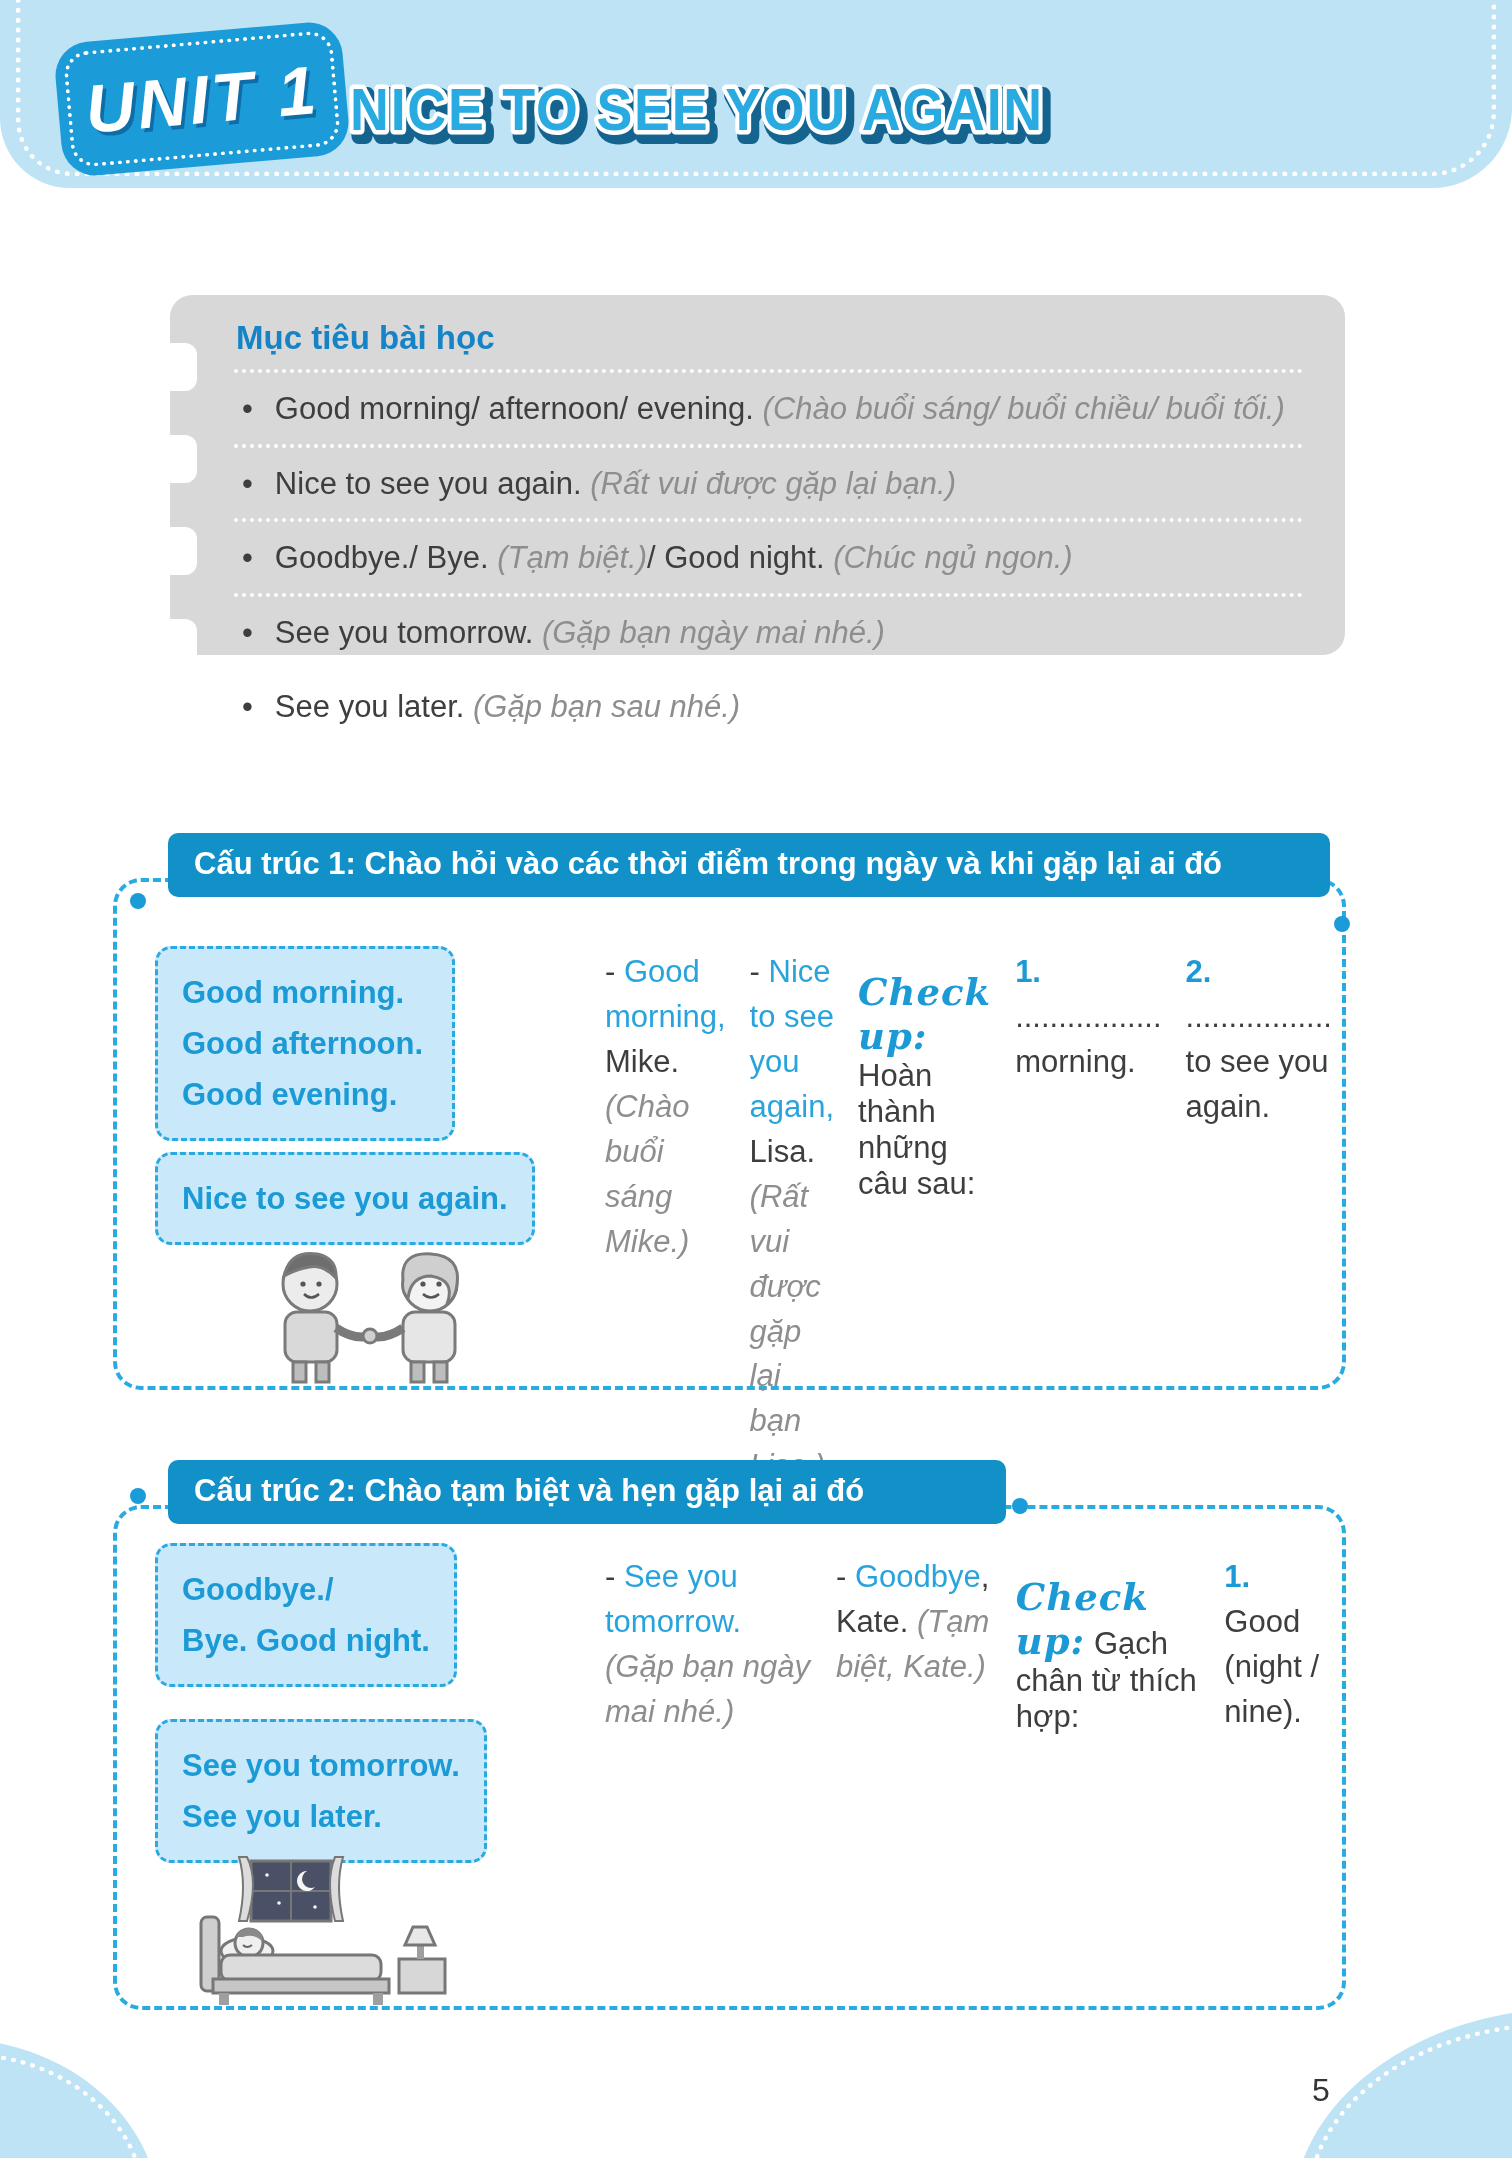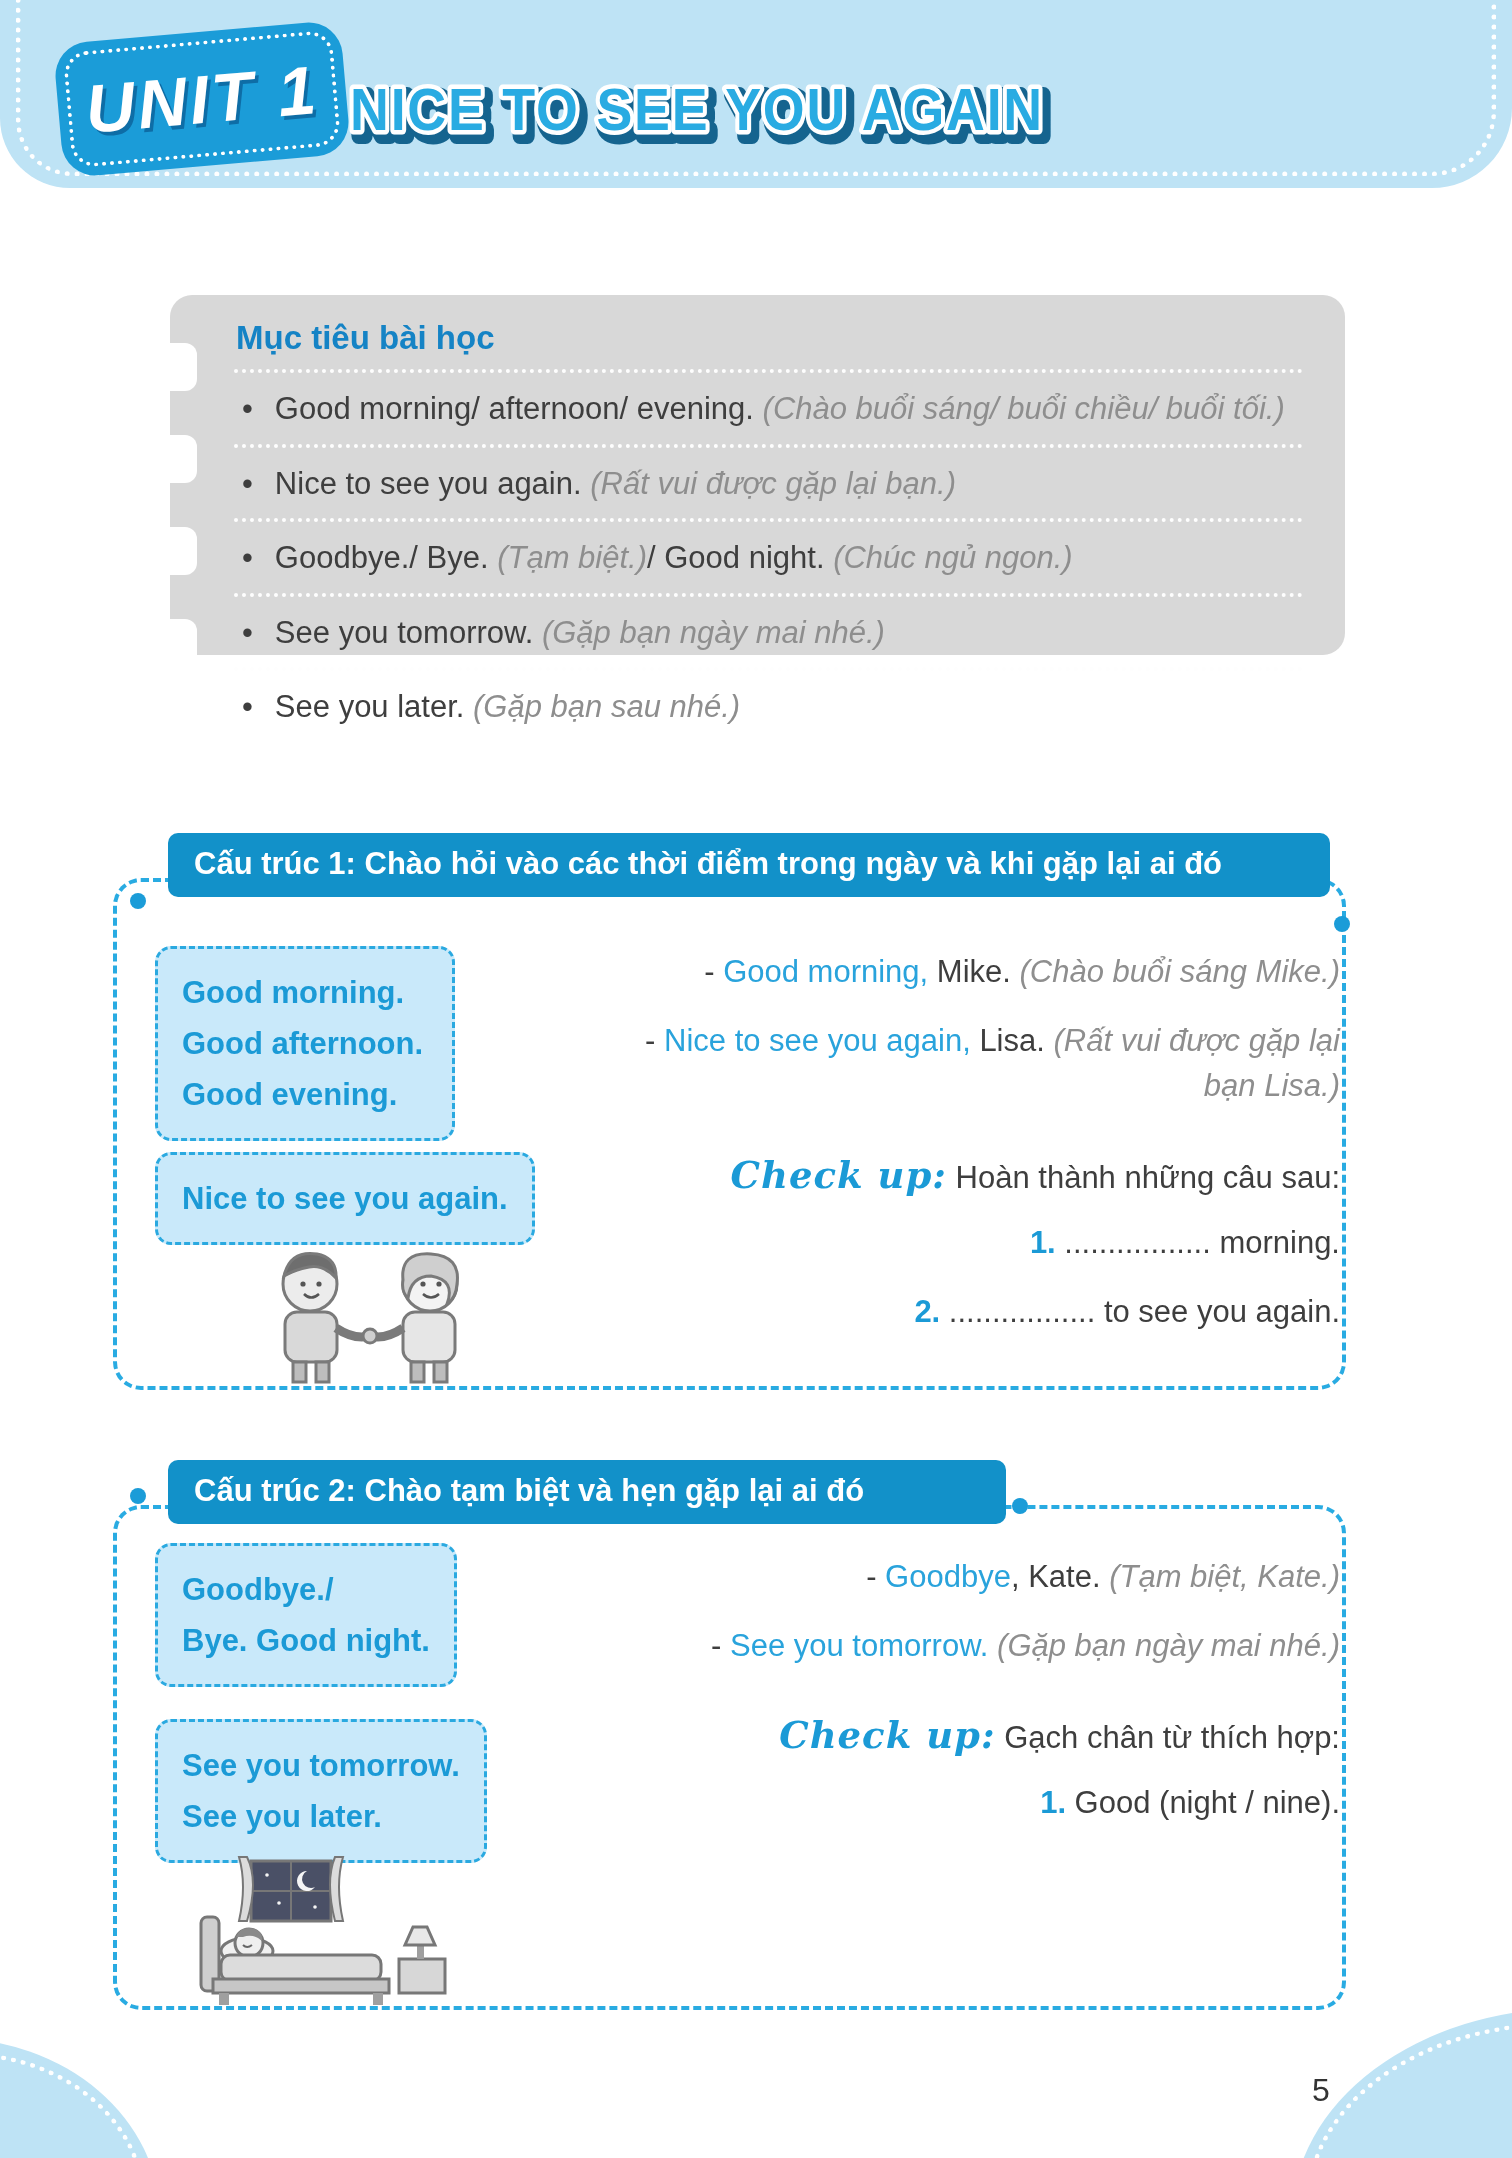--- a/index.html
+++ b/index.html
@@ -42,21 +42,21 @@
   .phrase-box { position:absolute; display:inline-block; background:#c9e9fa; border:3px dashed #2aa9e0; border-radius:16px; padding:18px 24px; color:#1b9ad6; font-weight:bold; font-size:31px; line-height:1.65; }
   .b1-pb1 { left:38px; top:64px; min-width:300px; }
   .b1-pb2 { left:38px; top:270px; }
   .b2-pb1 { left:38px; top:34px; min-width:300px; }
   .b2-pb2 { left:38px; top:210px; min-width:330px; }
 
   .illus { position:absolute; }
   .illus1 { left:118px; top:352px; width:272px; height:152px; }
   .illus2 { left:72px; top:346px; width:262px; height:152px; }
 
-  .right-col { position:absolute; left:505px; width:718px; display:flex; flex-direction:column; gap:24px;text-align:right; }
+  .right-col { position:absolute; left:488px; width:718px; display:flex; gap:24px; }
   .rc1 { top:68px; } .rc2 { top:46px; }
   .example, .exercise { font-size:31px; color:#3e3e3e; line-height:1.45; }
   .blue { color:#29a3dc; }
   .checkup { font-size:31px; color:#3e3e3e; margin-top:20px; }
   .checkup-label { font-family:"DejaVu Serif", serif; font-style:italic; font-weight:bold; font-size:37px; color:#1b9ad6; letter-spacing:1px; }
   .ex-num { color:#1b9ad6; font-weight:bold; }
 
   
   .page-number { position:absolute; left:1312px; top:2072px; font-size:32px; color:#333; }
   .corner { position:absolute; background:#bee3f5; z-index:0; }
@@ -196,22 +196,22 @@
       <rect x="32" y="100" width="160" height="26" rx="9" fill="#dcdcdc" stroke="#777" stroke-width="3"></rect>
       <rect x="24" y="124" width="176" height="14" fill="#c6c6c6" stroke="#777" stroke-width="3"></rect>
       <rect x="30" y="138" width="10" height="12" fill="#9f9f9f"></rect>
       <rect x="184" y="138" width="10" height="12" fill="#9f9f9f"></rect>
       <rect x="210" y="104" width="46" height="34" fill="#d7d7d7" stroke="#777" stroke-width="3"></rect>
       <rect x="228" y="90" width="7" height="14" fill="#9f9f9f"></rect>
       <path d="M216 90 L246 90 L238 72 L224 72 Z" fill="#e8e8e8" stroke="#777" stroke-width="3"></path>
     </svg>
 
     <div class="right-col rc2">
+      <div class="example"><span>- </span><span class="blue">See you tomorrow.</span><span> </span><span class="vi">(Gặp bạn ngày mai nhé.)</span></div>
       <div class="example"><span>- </span><span class="blue">Goodbye</span><span>, Kate. </span><span class="vi">(Tạm biệt, Kate.)</span></div>
-      <div class="example"><span>- </span><span class="blue">See you tomorrow.</span><span> </span><span class="vi">(Gặp bạn ngày mai nhé.)</span></div>
       <div class="checkup"><span class="checkup-label">Check up:</span><span> Gạch chân từ thích hợp:</span></div>
       <div class="exercise"><span class="ex-num">1.</span><span> Good (night / nine).</span></div>
     </div>
   </section>
 
   <div class="corner corner-bl"></div>
   <div class="corner corner-br"></div>
   <div class="page-number">5</div>
 
 </div>

